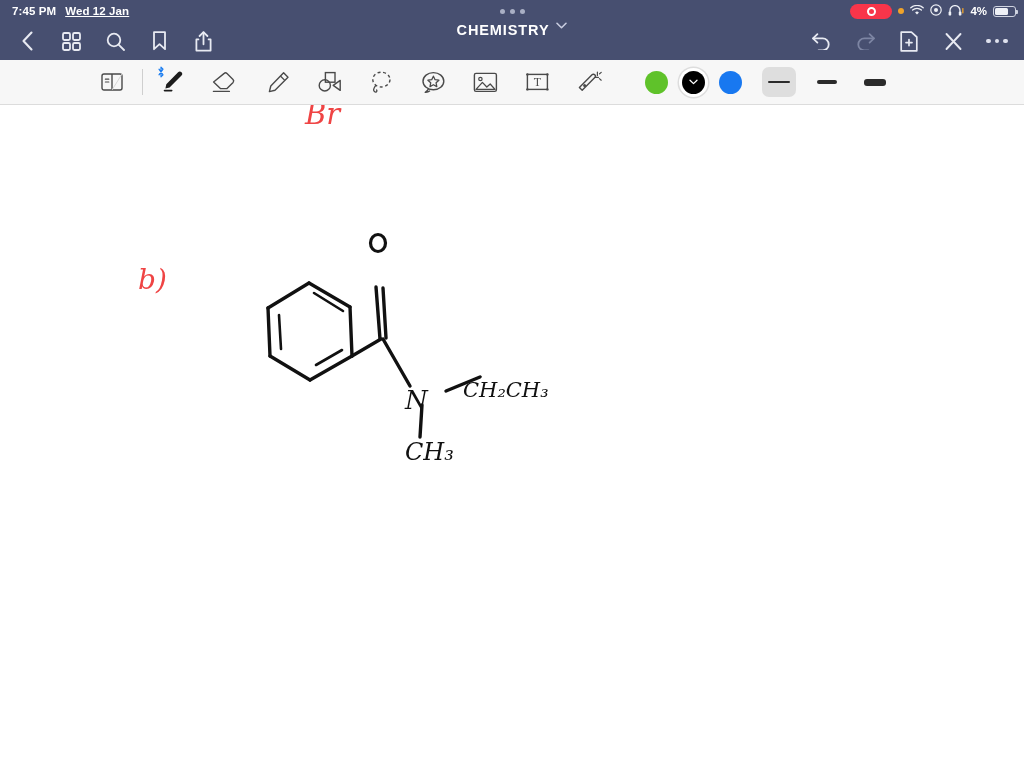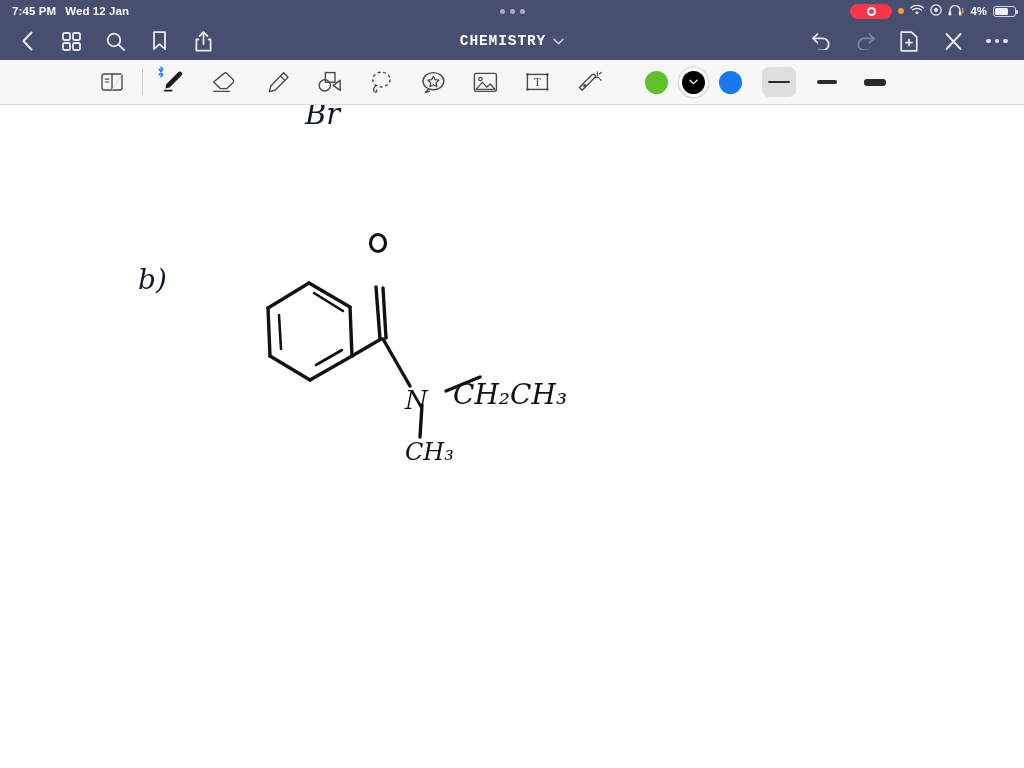--- a/index.html
+++ b/index.html
@@ -16,21 +16,21 @@
     position: absolute; top: 0; left: 0;
     width: 1024px; height: 22px;
     background: #474f70;
     display: flex; align-items: center;
     color: #ffffff;
     font-size: 11.5px; font-weight: bold;
     padding: 0 8px;
   }
   .sb-left { display: flex; align-items: center; gap: 9px; padding-left: 4px; }
   .sb-time { letter-spacing: 0.1px; }
-  .sb-date { letter-spacing: 0.1px; }
+  .sb-date { letter-spacing: 0.1px; text-decoration: underline; }
   .sb-center {
     position: absolute; left: 0; right: 0; top: 0; height: 22px;
     display: flex; align-items: center; justify-content: center;
     pointer-events: none;
   }
   .grabber { display: flex; gap: 5px; }
   .grabber i { width: 5px; height: 5px; border-radius: 50%; background: #a9afc4; display: block; }
   .sb-right {
     margin-left: auto; display: flex; align-items: center; gap: 6px;
     position: relative; z-index: 2;
@@ -65,23 +65,22 @@
   }
   .nav-left { display: flex; align-items: center; gap: 18px; padding-left: 14px; }
   .nav-right { display: flex; align-items: center; gap: 18px; margin-left: auto; padding-right: 14px; }
   .nav-icon {
     width: 26px; height: 26px; display: flex; align-items: center; justify-content: center;
     color: #e8eaf2;
   }
   .nav-icon.dim { color: #7d85a3; }
   .nav-title {
     position: absolute; left: 0; right: 0; top: 0; height: 38px;
-    display: flex; align-items: center; justify-content: center; gap: 7px;
+    display: flex; align-items: flex-start; justify-content: center; gap: 7px;
     pointer-events: none;
-    font-family: Liberation Mono, monospace;
   }
   .nav-title .t {
     color: #ffffff; font-size: 14.5px; font-weight: bold; letter-spacing: 0.9px;
   }
   .nav-title .chev { color: #c9cde0; display: flex; }
   .dots3 { display: flex; gap: 4px; align-items: center; }
   .dots3 i { width: 4.5px; height: 4.5px; border-radius: 50%; background: #dfe2ee; display: block; }
 
   
   .toolbar {
@@ -124,34 +123,34 @@
 
   
   .canvas {
     position: absolute; top: 105px; left: 0;
     width: 1024px; height: 663px; background: #ffffff; overflow: hidden;
   }
   .ink { position: absolute; color: #111111; }
   .hand {
     font-family: "DejaVu Serif", serif;
     font-style: italic;
-    color: #0f172a;
+    color: #ef4444;
     white-space: nowrap;
   }
   .ink-br { left: 305px; top: -8px; font-size: 29px; }
   .ink-name1 { left: 224px; top: 50px; font-size: 30px; letter-spacing: 0.5px; }
   .ink-blabel { left: 138px; top: 158px; font-size: 28px; }
   .ink-name2 { left: 252px; top: 298px; font-size: 30px; letter-spacing: 0.5px; }
   .struct { position: absolute; left: 250px; top: 120px; }
   .lbl {
     position: absolute; font-family: "DejaVu Serif", serif; font-style: italic;
     color: #111111; white-space: nowrap;
   }
   .lbl-n   { left: 155px; top: 160px; font-size: 26px; }
-  .lbl-et  { left: 203px; top: 153px; font-size: 28px; }
+  .lbl-et  { left: 213px; top: 153px; font-size: 21px; }
   .lbl-me  { left: 155px; top: 213px; font-size: 24px; text-align: right; }
 </style>
 </head>
 <body>
 
 <div id="app">
 
   <div class="statusbar">
     <div class="sb-left">
       <span class="sb-time">7:45 PM</span>

